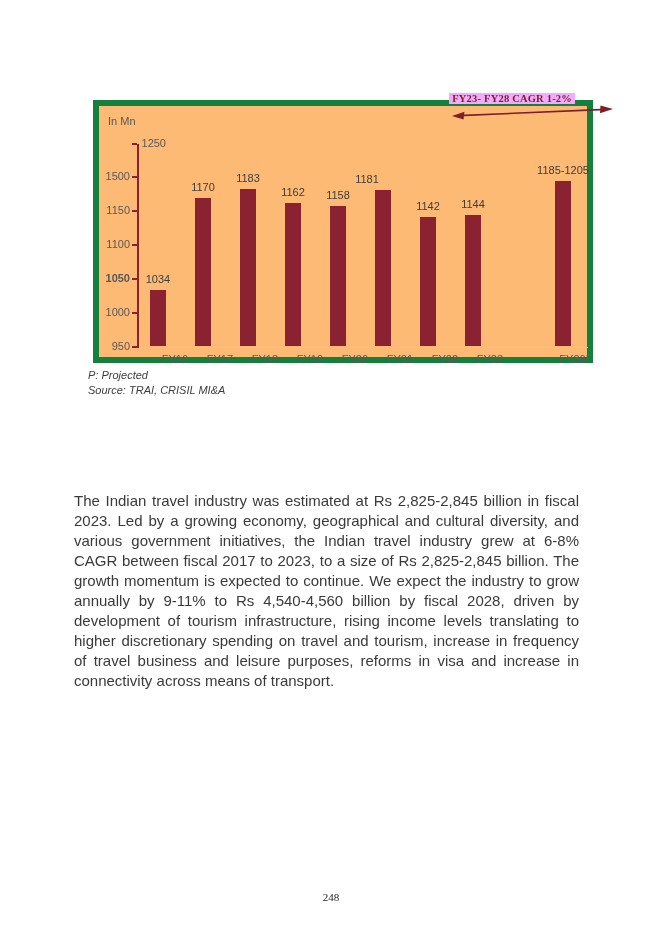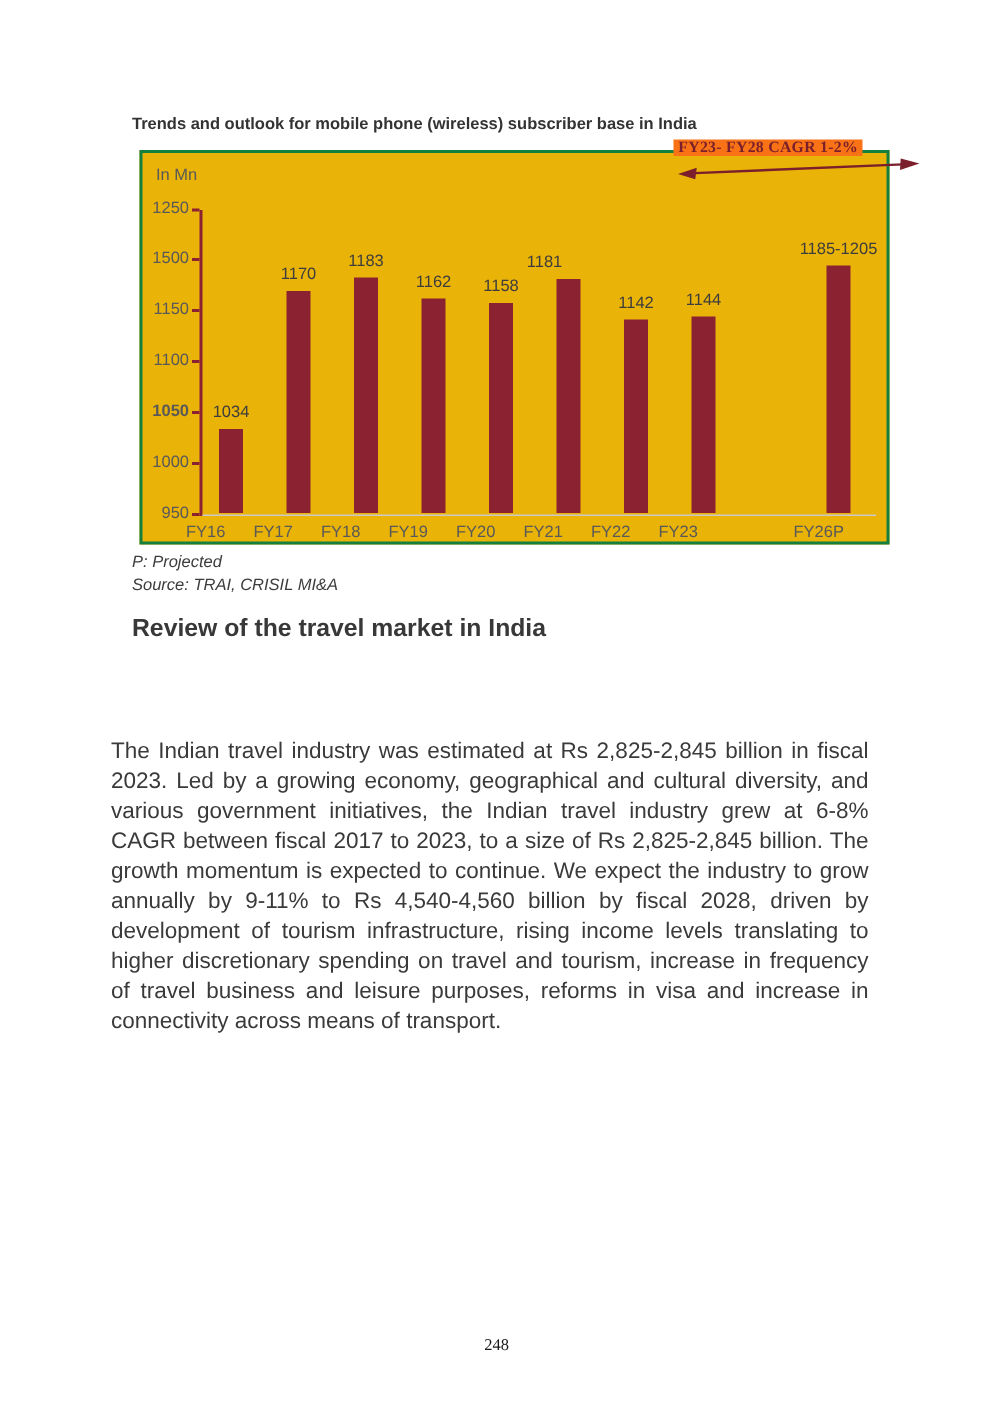--- a/index.html
+++ b/index.html
@@ -14,52 +14,52 @@
   }
   .abs { position: absolute; }
 
   .chart-title {
     left: 88px; top: 77px; width: 512px;
     font-size: 11px; font-weight: bold; color: #333333;
   }
 
   .chart-box {
     left: 93px; top: 100px; width: 500px; height: 263px;
-    border: 2px solid #15803d; background: #eab308;
+    border: 6px solid #15803d; background: #fdba74;
   }
   .plot { position: absolute; left: 0; top: 0; right: 0; bottom: 0; }
 
   .unit-label {
     position: absolute; left: 9px; top: 9px;
     font-size: 11px; color: #595959;
   }
 
   .cagr-label {
     top: 93px; right: 95px;
     font-family: "Liberation Serif", serif;
     font-size: 10.5px; font-weight: bold;
-    color: #7a1f2b; background: #f97316; padding: 0 3px;
+    color: #7a1f2b; background: #f0abfc; padding: 0 3px;
     z-index: 3; letter-spacing: 0.2px;
   }
   .cagr-arrow { left: 450px; top: 103px; color: #7a1f2b; z-index: 2; }
 
   .y-axis-line { position: absolute; width: 2px; background: #8b2232; }
   .x-axis-line { position: absolute; height: 1px; background: #c9c9c9; }
   .ytick-mark  { position: absolute; width: 5px; height: 2px; background: #8b2232; }
   .ytick-label {
     position: absolute; left: 0; width: 31px; text-align: right;
     font-size: 11px; color: #595959;
   }
   .bar { position: absolute; background: #8b2232; }
   .bar-value-label {
     position: absolute; width: 90px; text-align: center;
     font-size: 11px; color: #3d3d3d; white-space: nowrap;
   }
   .xtick-label {
-    position: absolute; width: 60px; text-align: left;
+    position: absolute; width: 60px; text-align: right;
     font-size: 11px; color: #595959;
   }
 
   .footnote {
     left: 88px; font-size: 11px; font-style: italic; color: #3d3d3d;
   }
   .footnote.first  { top: 369px; }
   .footnote.second { top: 384px; }
 
   .heading {
@@ -80,41 +80,40 @@
     left: 0; top: 891px; width: 662px; text-align: center;
     font-family: "Liberation Serif", serif;
     font-size: 11px; color: #1a1a1a;
   }
 </style>
 </head>
 <body>
 
 <div class="page">
 
-  <div class="abs chart-title">Trends and outlook for mobile phone (wireless) subscriber base in India</div>
 
   <div class="abs chart-box">
     <div class="unit-label">In Mn</div>
     <div class="plot" id="plot">
         <div class="y-axis-line" style="left: 38px; top: 37.5px; height: 204px; background: rgb(139, 34, 50);"></div>
         <div class="x-axis-line" style="left: 40px; top: 240.5px; width: 449px; background: rgb(201, 201, 201);"></div>
         <div class="ytick-mark" style="left: 33px; top: 239.5px; background: rgb(139, 34, 50);"></div>
         <div class="ytick-label" style="top: 233.5px;">950</div>
         <div class="ytick-mark" style="left: 33px; top: 205.667px; background: rgb(139, 34, 50);"></div>
         <div class="ytick-label" style="top: 199.667px;">1000</div>
         <div class="ytick-mark" style="left: 33px; top: 171.833px; background: rgb(139, 34, 50);"></div>
         <div class="ytick-label" style="top: 165.833px; font-weight: bold;">1050</div>
         <div class="ytick-mark" style="left: 33px; top: 138px; background: rgb(139, 34, 50);"></div>
         <div class="ytick-label" style="top: 132px;">1100</div>
         <div class="ytick-mark" style="left: 33px; top: 104.167px; background: rgb(139, 34, 50);"></div>
         <div class="ytick-label" style="top: 98.1667px;">1150</div>
         <div class="ytick-mark" style="left: 33px; top: 70.3333px; background: rgb(139, 34, 50);"></div>
         <div class="ytick-label" style="top: 64.3333px;">1500</div>
         <div class="ytick-mark" style="left: 33px; top: 36.5px; background: rgb(139, 34, 50);"></div>
-        <div class="ytick-label" style="top: 30.5px;">1250</div>
+        <div class="ytick-label" style="top: 30.5px; margin-left: 36px;">1250</div>
         <div class="bar" style="left: 51px; top: 183.66px; width: 16px; height: 56.84px; background: rgb(139, 34, 50);"></div>
         <div class="bar-value-label" style="left: 14px; top: 166.66px;">1034</div>
         <div class="xtick-label" style="left: 29px; top: 246.5px;">FY16</div>
         <div class="bar" style="left: 96px; top: 91.6333px; width: 16px; height: 148.867px; background: rgb(139, 34, 50);"></div>
         <div class="bar-value-label" style="left: 59px; top: 74.6333px;">1170</div>
         <div class="xtick-label" style="left: 74px; top: 246.5px;">FY17</div>
         <div class="bar" style="left: 141px; top: 82.8367px; width: 16px; height: 157.663px; background: rgb(139, 34, 50);"></div>
         <div class="bar-value-label" style="left: 104px; top: 65.8367px;">1183</div>
         <div class="xtick-label" style="left: 119px; top: 246.5px;">FY18</div>
         <div class="bar" style="left: 186px; top: 97.0467px; width: 16px; height: 143.453px; background: rgb(139, 34, 50);"></div>
@@ -142,18 +141,17 @@
 
   <svg class="abs cagr-arrow" width="165" height="18" viewBox="0 0 165 18" style="color: rgb(122, 31, 43);">
     <line x1="9" y1="12.6" x2="156" y2="6.4" stroke="currentColor" stroke-width="1.6"></line>
     <polygon points="2,13 14.5,8.8 13.5,16.5" fill="currentColor"></polygon>
     <polygon points="163,6 150.5,2.6 150,10.3" fill="currentColor"></polygon>
   </svg>
 
   <div class="abs footnote first">P: Projected</div>
   <div class="abs footnote second">Source: TRAI, CRISIL MI&amp;A</div>
 
-  <h1 class="abs heading">Review of the travel market in India</h1>
   <p class="abs body-par">The Indian travel industry was estimated at Rs 2,825-2,845 billion in fiscal 2023. Led by a growing economy, geographical and cultural diversity, and various government initiatives, the Indian travel industry grew at 6-8% CAGR between fiscal 2017 to 2023, to a size of Rs 2,825-2,845 billion. The growth momentum is expected to continue. We expect the industry to grow annually by 9-11% to Rs 4,540-4,560 billion by fiscal 2028, driven by development of tourism infrastructure, rising income levels translating to higher discretionary spending on travel and tourism, increase in frequency of travel business and leisure purposes, reforms in visa and increase in connectivity across means of transport.</p>
 
   <div class="abs page-number">248</div>
 
 </div>
 
 </body></html>

